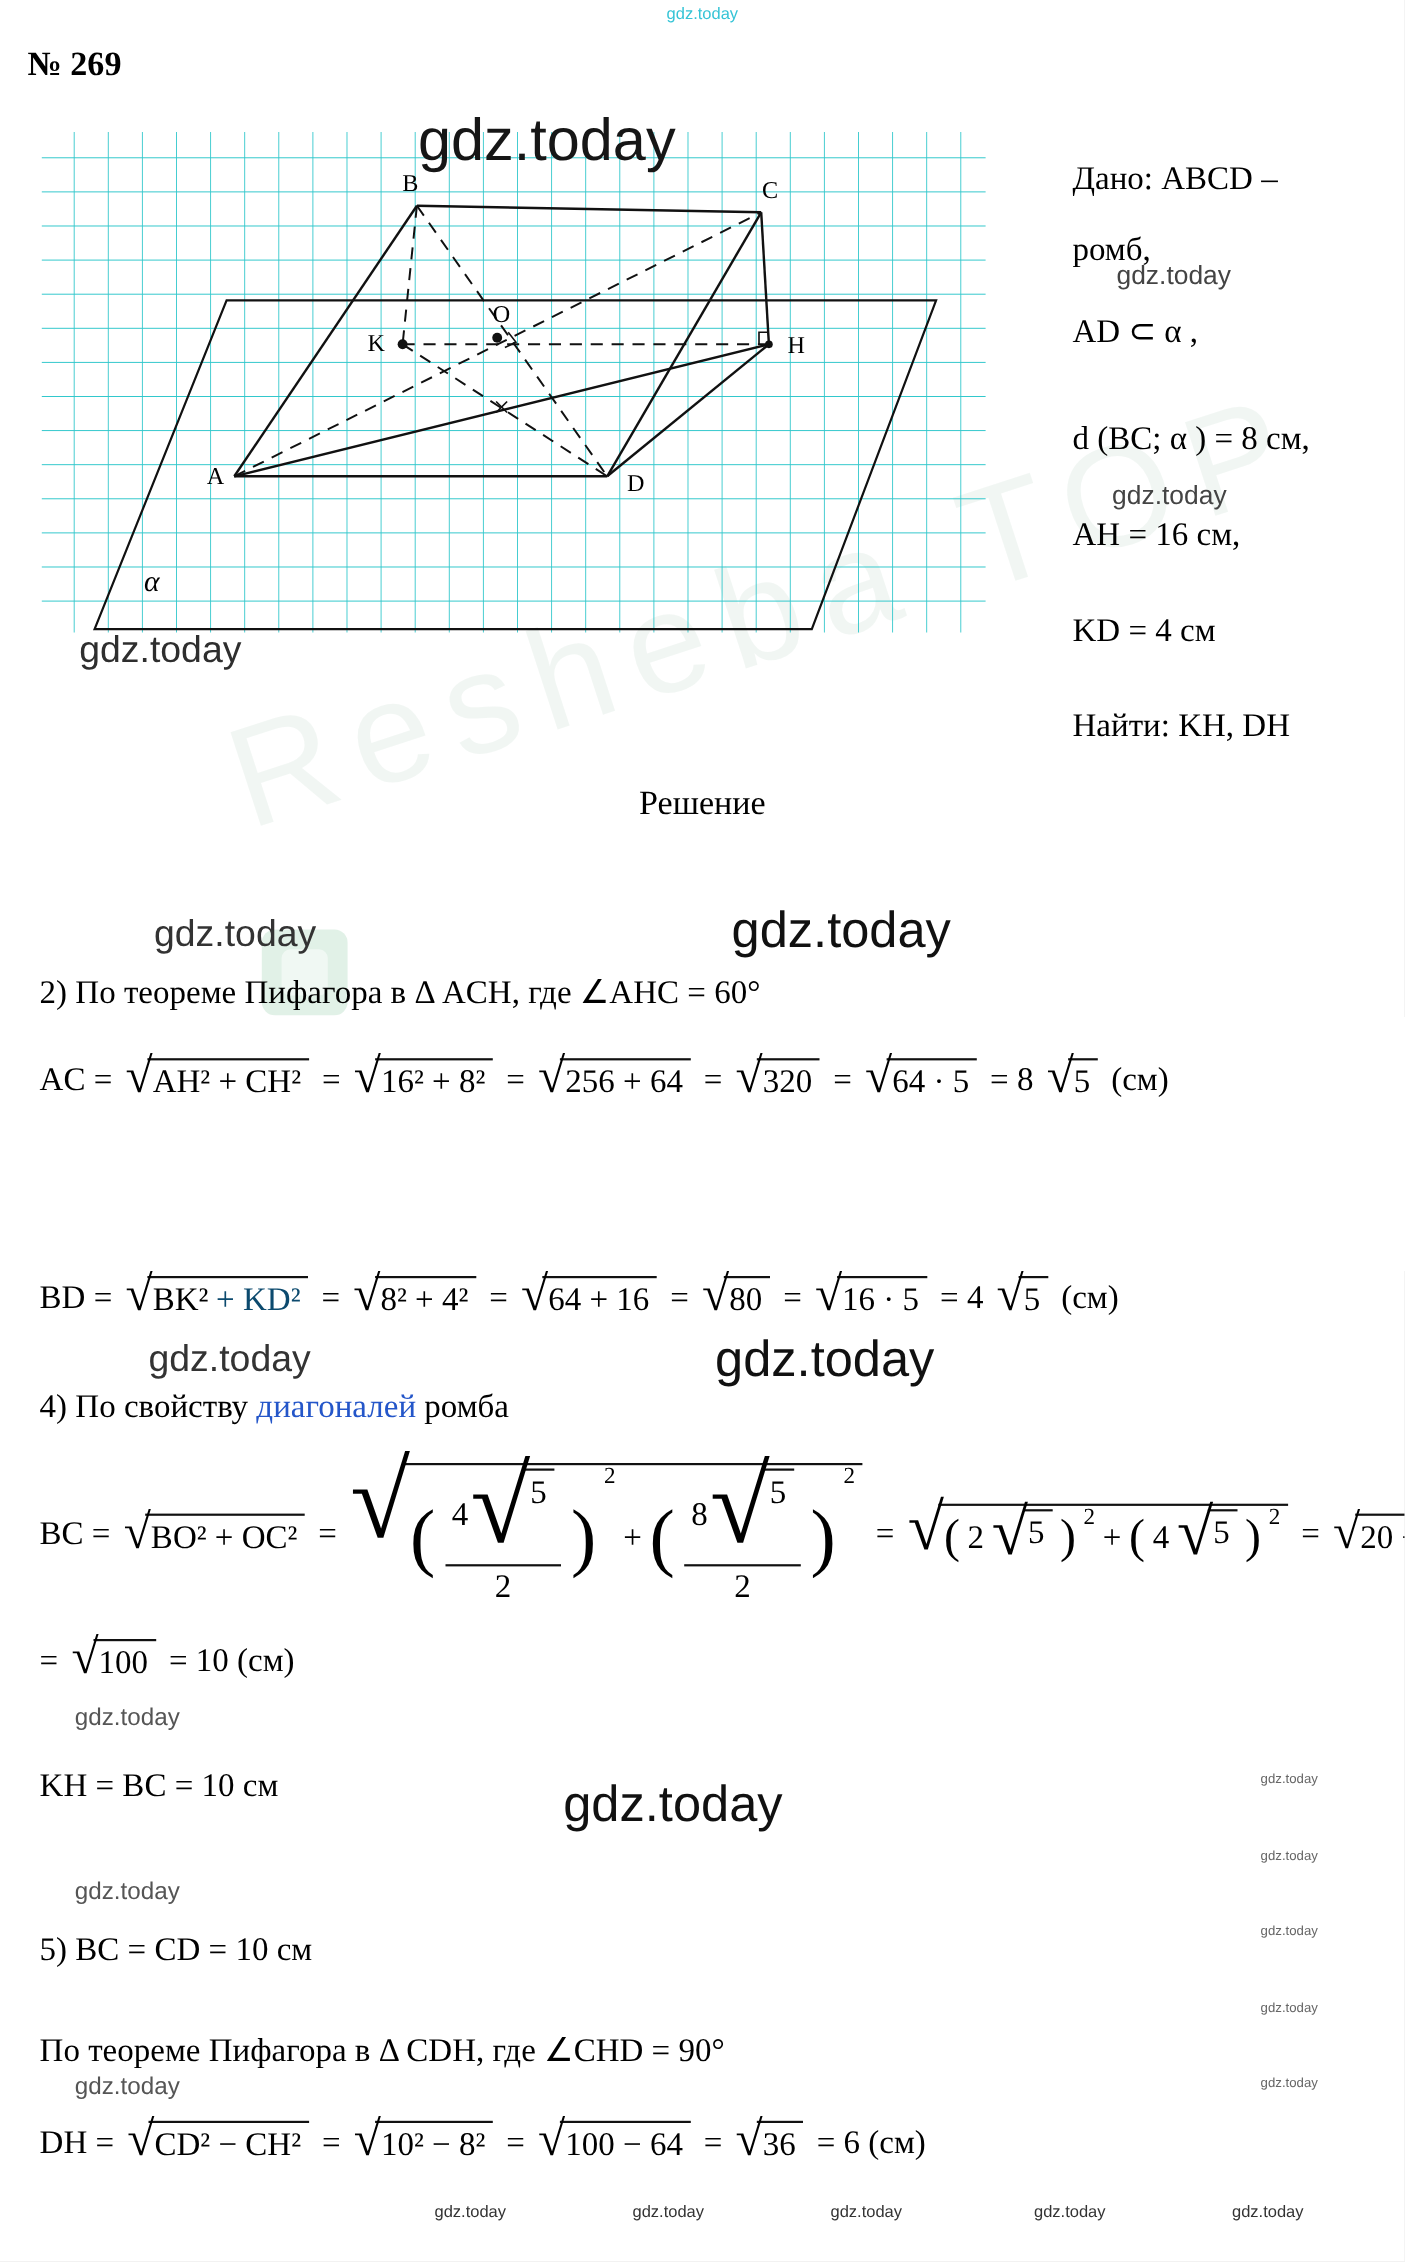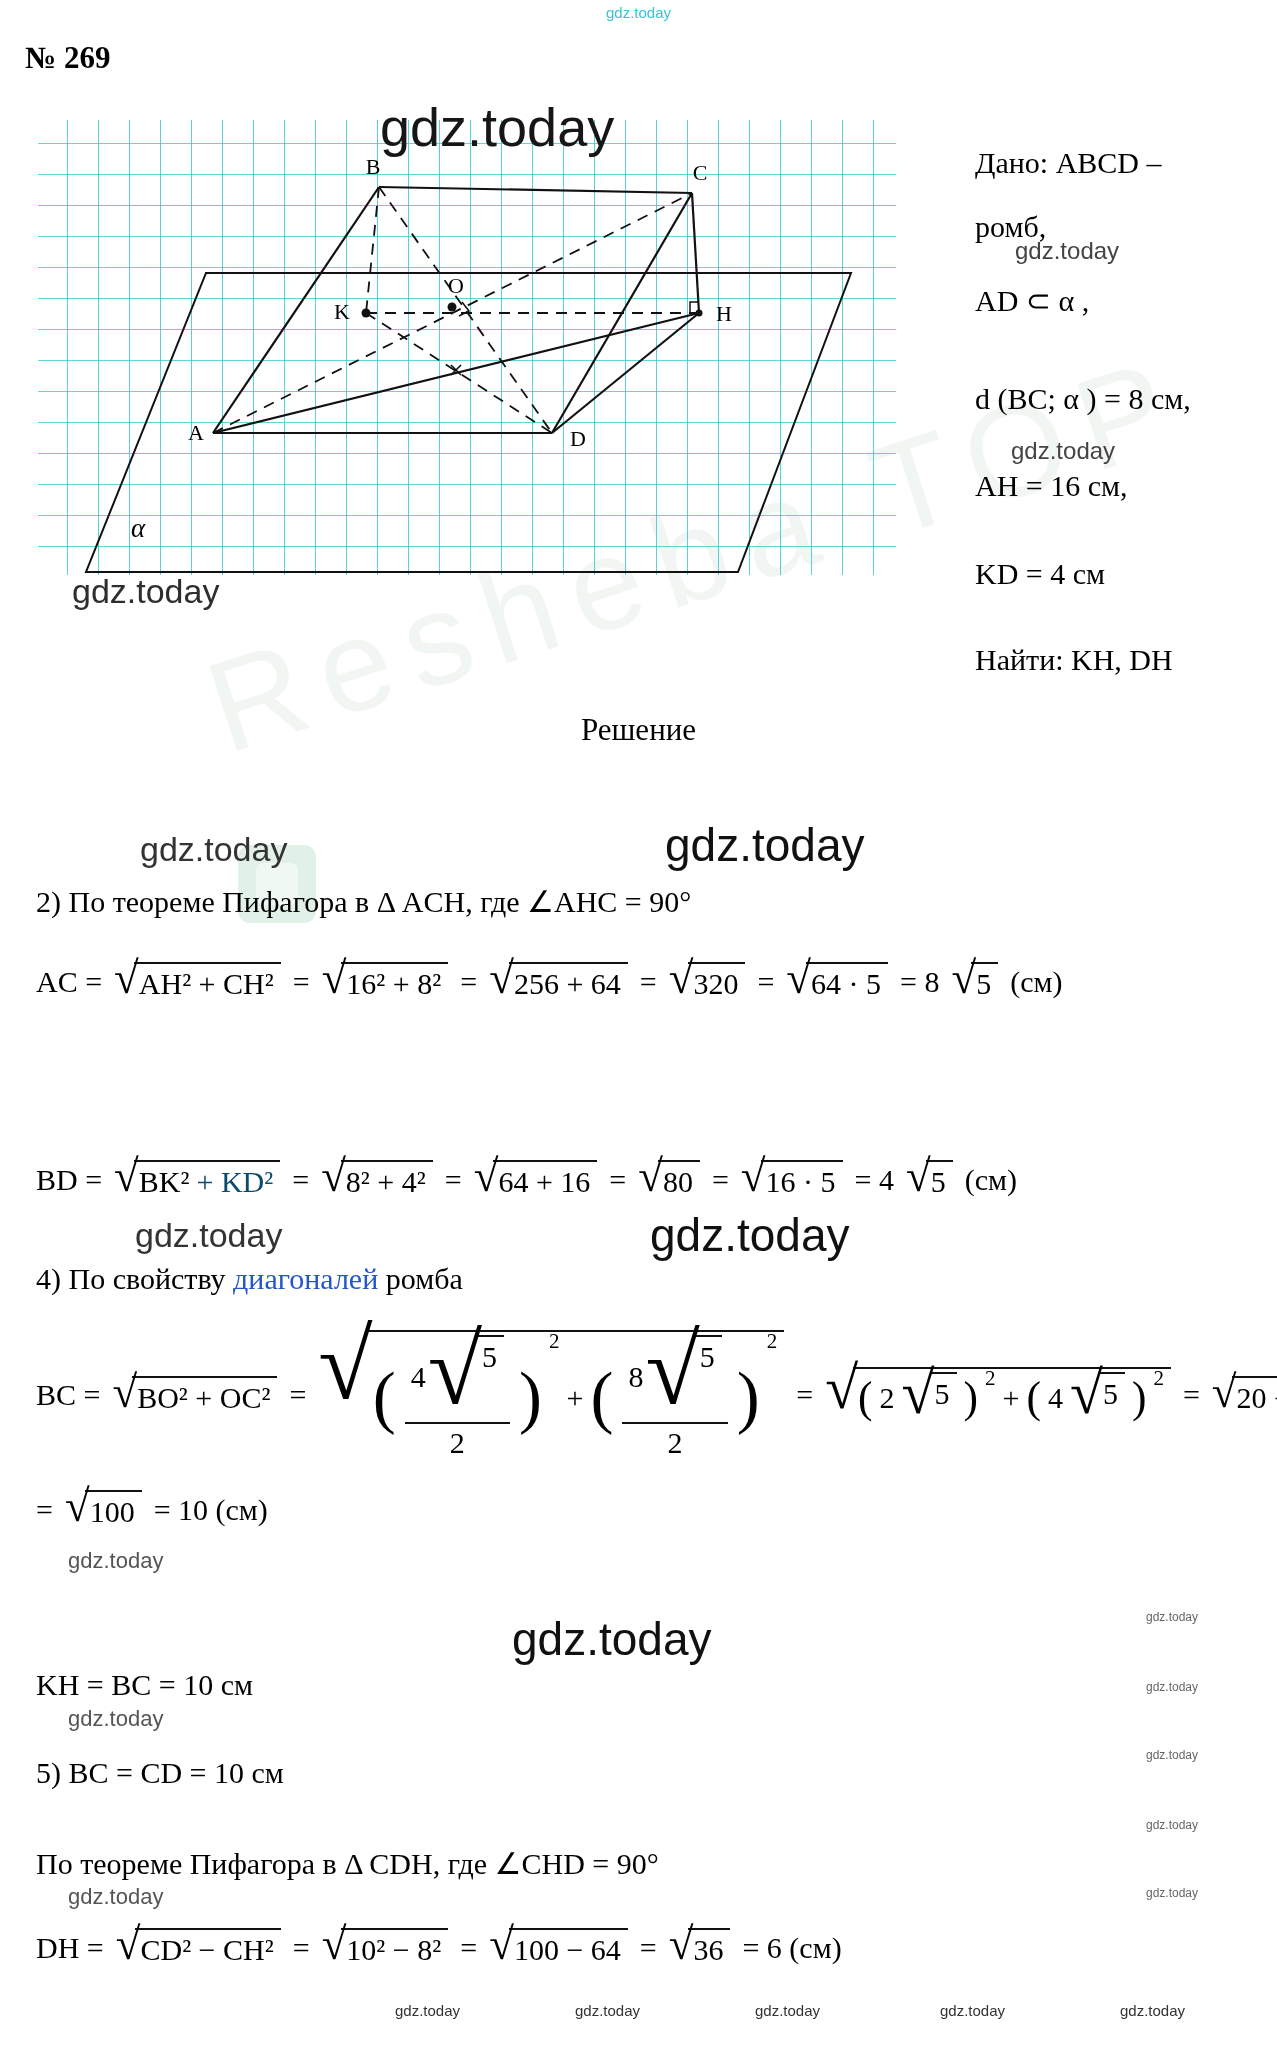--- a/index.html
+++ b/index.html
@@ -118,21 +118,21 @@
     <div class="gline" style="top:432px;">KD = 4 см</div>
     <div class="gline" style="top:518px;">Найти: KH, DH</div>
   </div>
 
   <div class="tline center" style="top:712px;font-size:31px;">Решение</div>
 
 
   <div class="wm" style="left:140px;top:830px;font-size:34px;color:#333;">gdz.today</div>
   <div class="wm" style="left:665px;top:818px;font-size:46px;color:#111;">gdz.today</div>
 
-  <div class="tline" style="top:884px;">2) По теореме Пифагора в Δ ACH, где ∠AHC = 90°</div>
+  <div class="tline" style="top:884px;">2) По теореме Пифагора в Δ ACH, где ∠AHC = 60°</div>
 
   <div class="formula" style="top:962px;">
     <span>AC =</span>
     <span class="sqrt">
         <span class="tick">√</span>
         <span class="rad">AH² + CH²</span>
       </span>
     <span>=</span>
     <span class="sqrt">
         <span class="tick">√</span>
@@ -281,21 +281,21 @@
         <span class="rad">100</span>
       </span>
     <span>= 10 (см)</span>
   </div>
 
   <div class="wm" style="left:68px;top:1548px;font-size:22px;color:#555;">gdz.today</div>
 
 
   <div class="wm" style="left:512px;top:1612px;font-size:46px;color:#111;">gdz.today</div>
 
-  <div class="tline" style="top:1668px;">KH = BC = 10 см</div>
+  <div class="tline" style="top:1607px;">KH = BC = 10 см</div>
   <div class="wm" style="left:68px;top:1706px;font-size:22px;color:#555;">gdz.today</div>
 
   <div class="tline" style="top:1756px;">5) BC = CD = 10 см</div>
 
   <div class="tline" style="top:1846px;">По теореме Пифагора в Δ CDH, где ∠CHD = 90°</div>
   <div class="wm" style="left:68px;top:1884px;font-size:22px;color:#555;">gdz.today</div>
 
   <div class="wm wm-lite" style="left:1146px;top:1610px;font-size:12px;">gdz.today</div>
   <div class="wm wm-lite" style="left:1146px;top:1680px;font-size:12px;">gdz.today</div>
   <div class="wm wm-lite" style="left:1146px;top:1748px;font-size:12px;">gdz.today</div>

